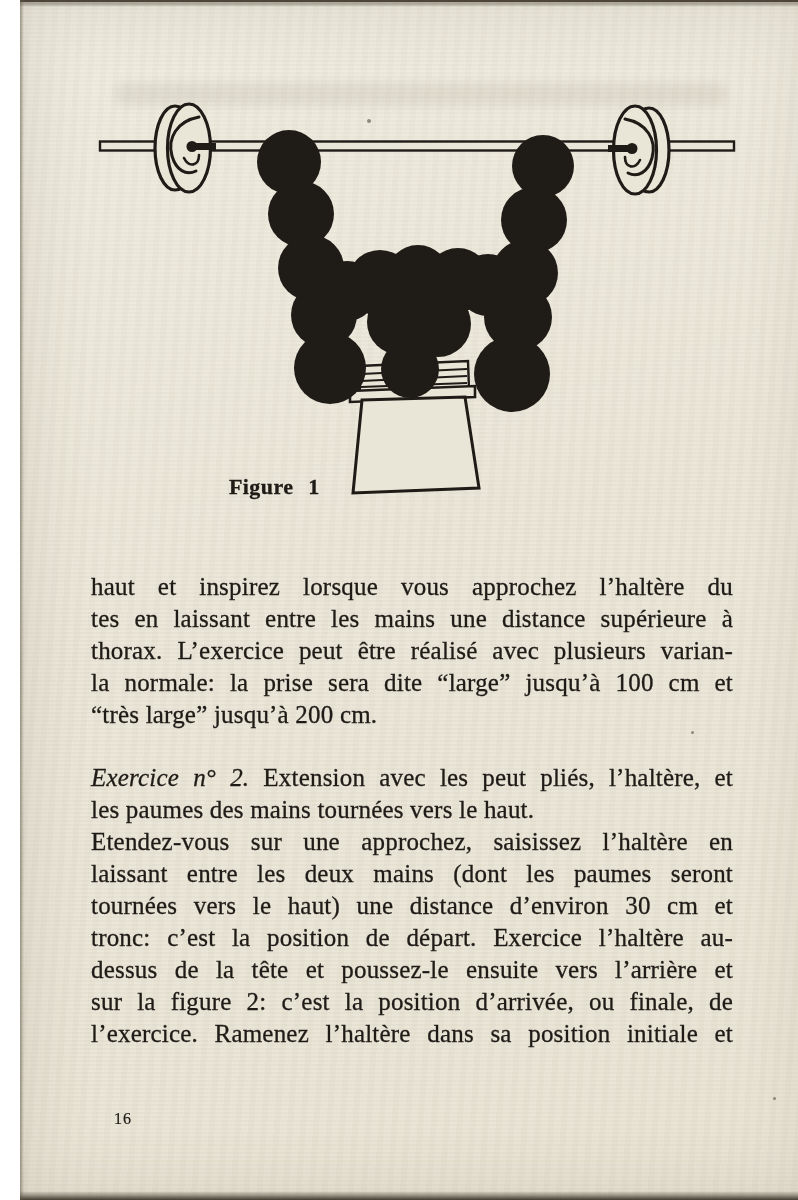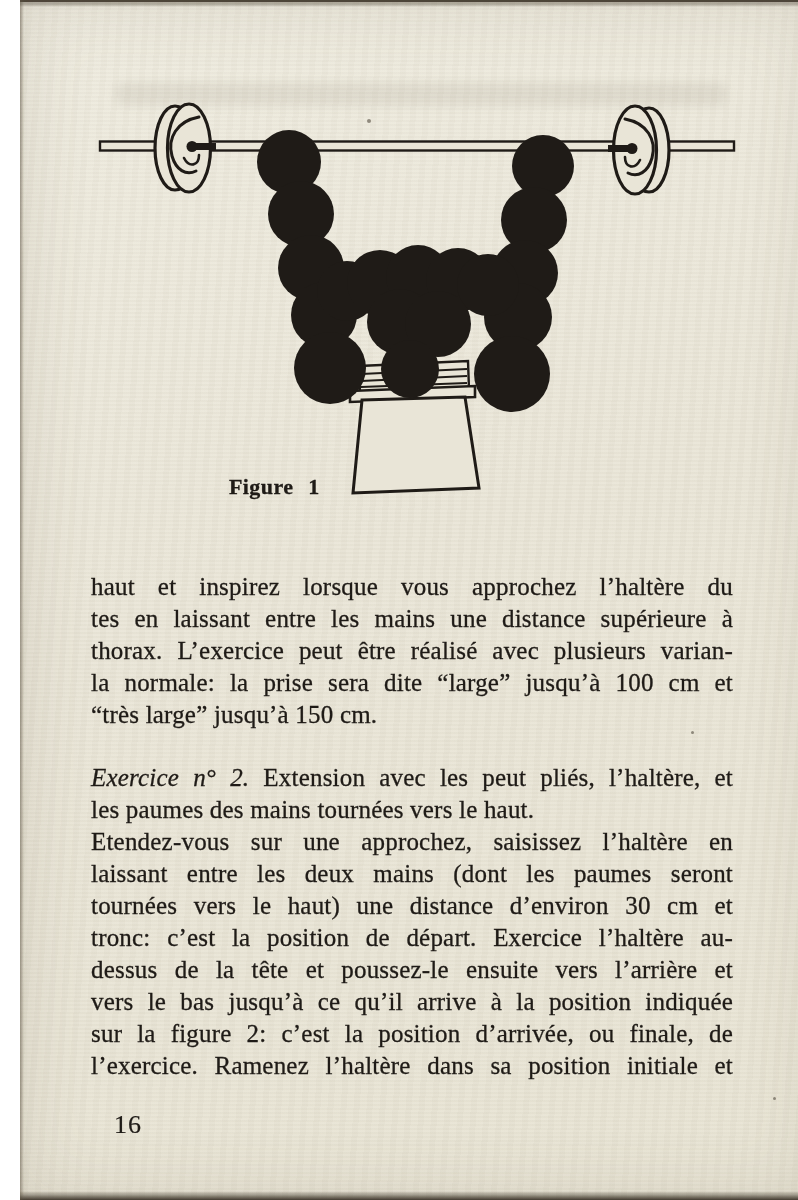--- a/index.html
+++ b/index.html
@@ -58,21 +58,21 @@
     -webkit-text-stroke:.3px currentColor;
   }
   .para-top{top:571px;}
   .para-ex{top:762px;}
   .line{text-align:justify;text-align-last:justify;}
   .line.plain{text-align-last:left;}
   .line em{font-style:italic;}
 
   .pageno{
     position:absolute;left:94px;top:1110px;
-    font-size:26px;letter-spacing:1px;
+    font-size:16px;letter-spacing:1px;
     -webkit-text-stroke:.2px currentColor;
   }
 </style>
 </head>
 <body>
 
 <div class="page">
 
   <div class="edge top"></div>
   <div class="edge bottom"></div>
@@ -142,33 +142,32 @@
 
   <div class="caption">Figure 1</div>
 
   <div class="para para-top">
     <div>
         <div class="line">haut et inspirez lorsque vous approchez l’haltère du</div>
         <div class="line">tes en laissant entre les mains une distance supérieure à</div>
         <div class="line">thorax. L’exercice peut être réalisé avec plusieurs varian-</div>
         <div class="line">la normale: la prise sera dite “large” jusqu’à 100 cm et</div>
       </div>
-    <div class="line plain">“très large” jusqu’à 150 cm.</div>
+    <div class="line plain">“très large” jusqu’à 200 cm.</div>
   </div>
 
   <div class="para para-ex">
     <div class="line"><em>Exercice n° 2.</em><span> Extension avec les peut pliés, l’haltère, et</span></div>
     <div class="line plain">les paumes des mains tournées vers le haut.</div>
     <div>
         <div class="line">Etendez-vous sur une approchez, saisissez l’haltère en</div>
         <div class="line">laissant entre les deux mains (dont les paumes seront</div>
         <div class="line">tournées vers le haut) une distance d’environ 30 cm et</div>
         <div class="line">tronc: c’est la position de départ. Exercice l’haltère au-</div>
         <div class="line">dessus de la tête et poussez-le ensuite vers l’arrière et</div>
-        <div class="line">vers le bas jusqu’à ce qu’il arrive à la position indiquée</div>
         <div class="line">sur la figure 2: c’est la position d’arrivée, ou finale, de</div>
         <div class="line">l’exercice. Ramenez l’haltère dans sa position initiale et</div>
       </div>
   </div>
 
   <div class="pageno">16</div>
 
 </div>
 
 </body></html>

